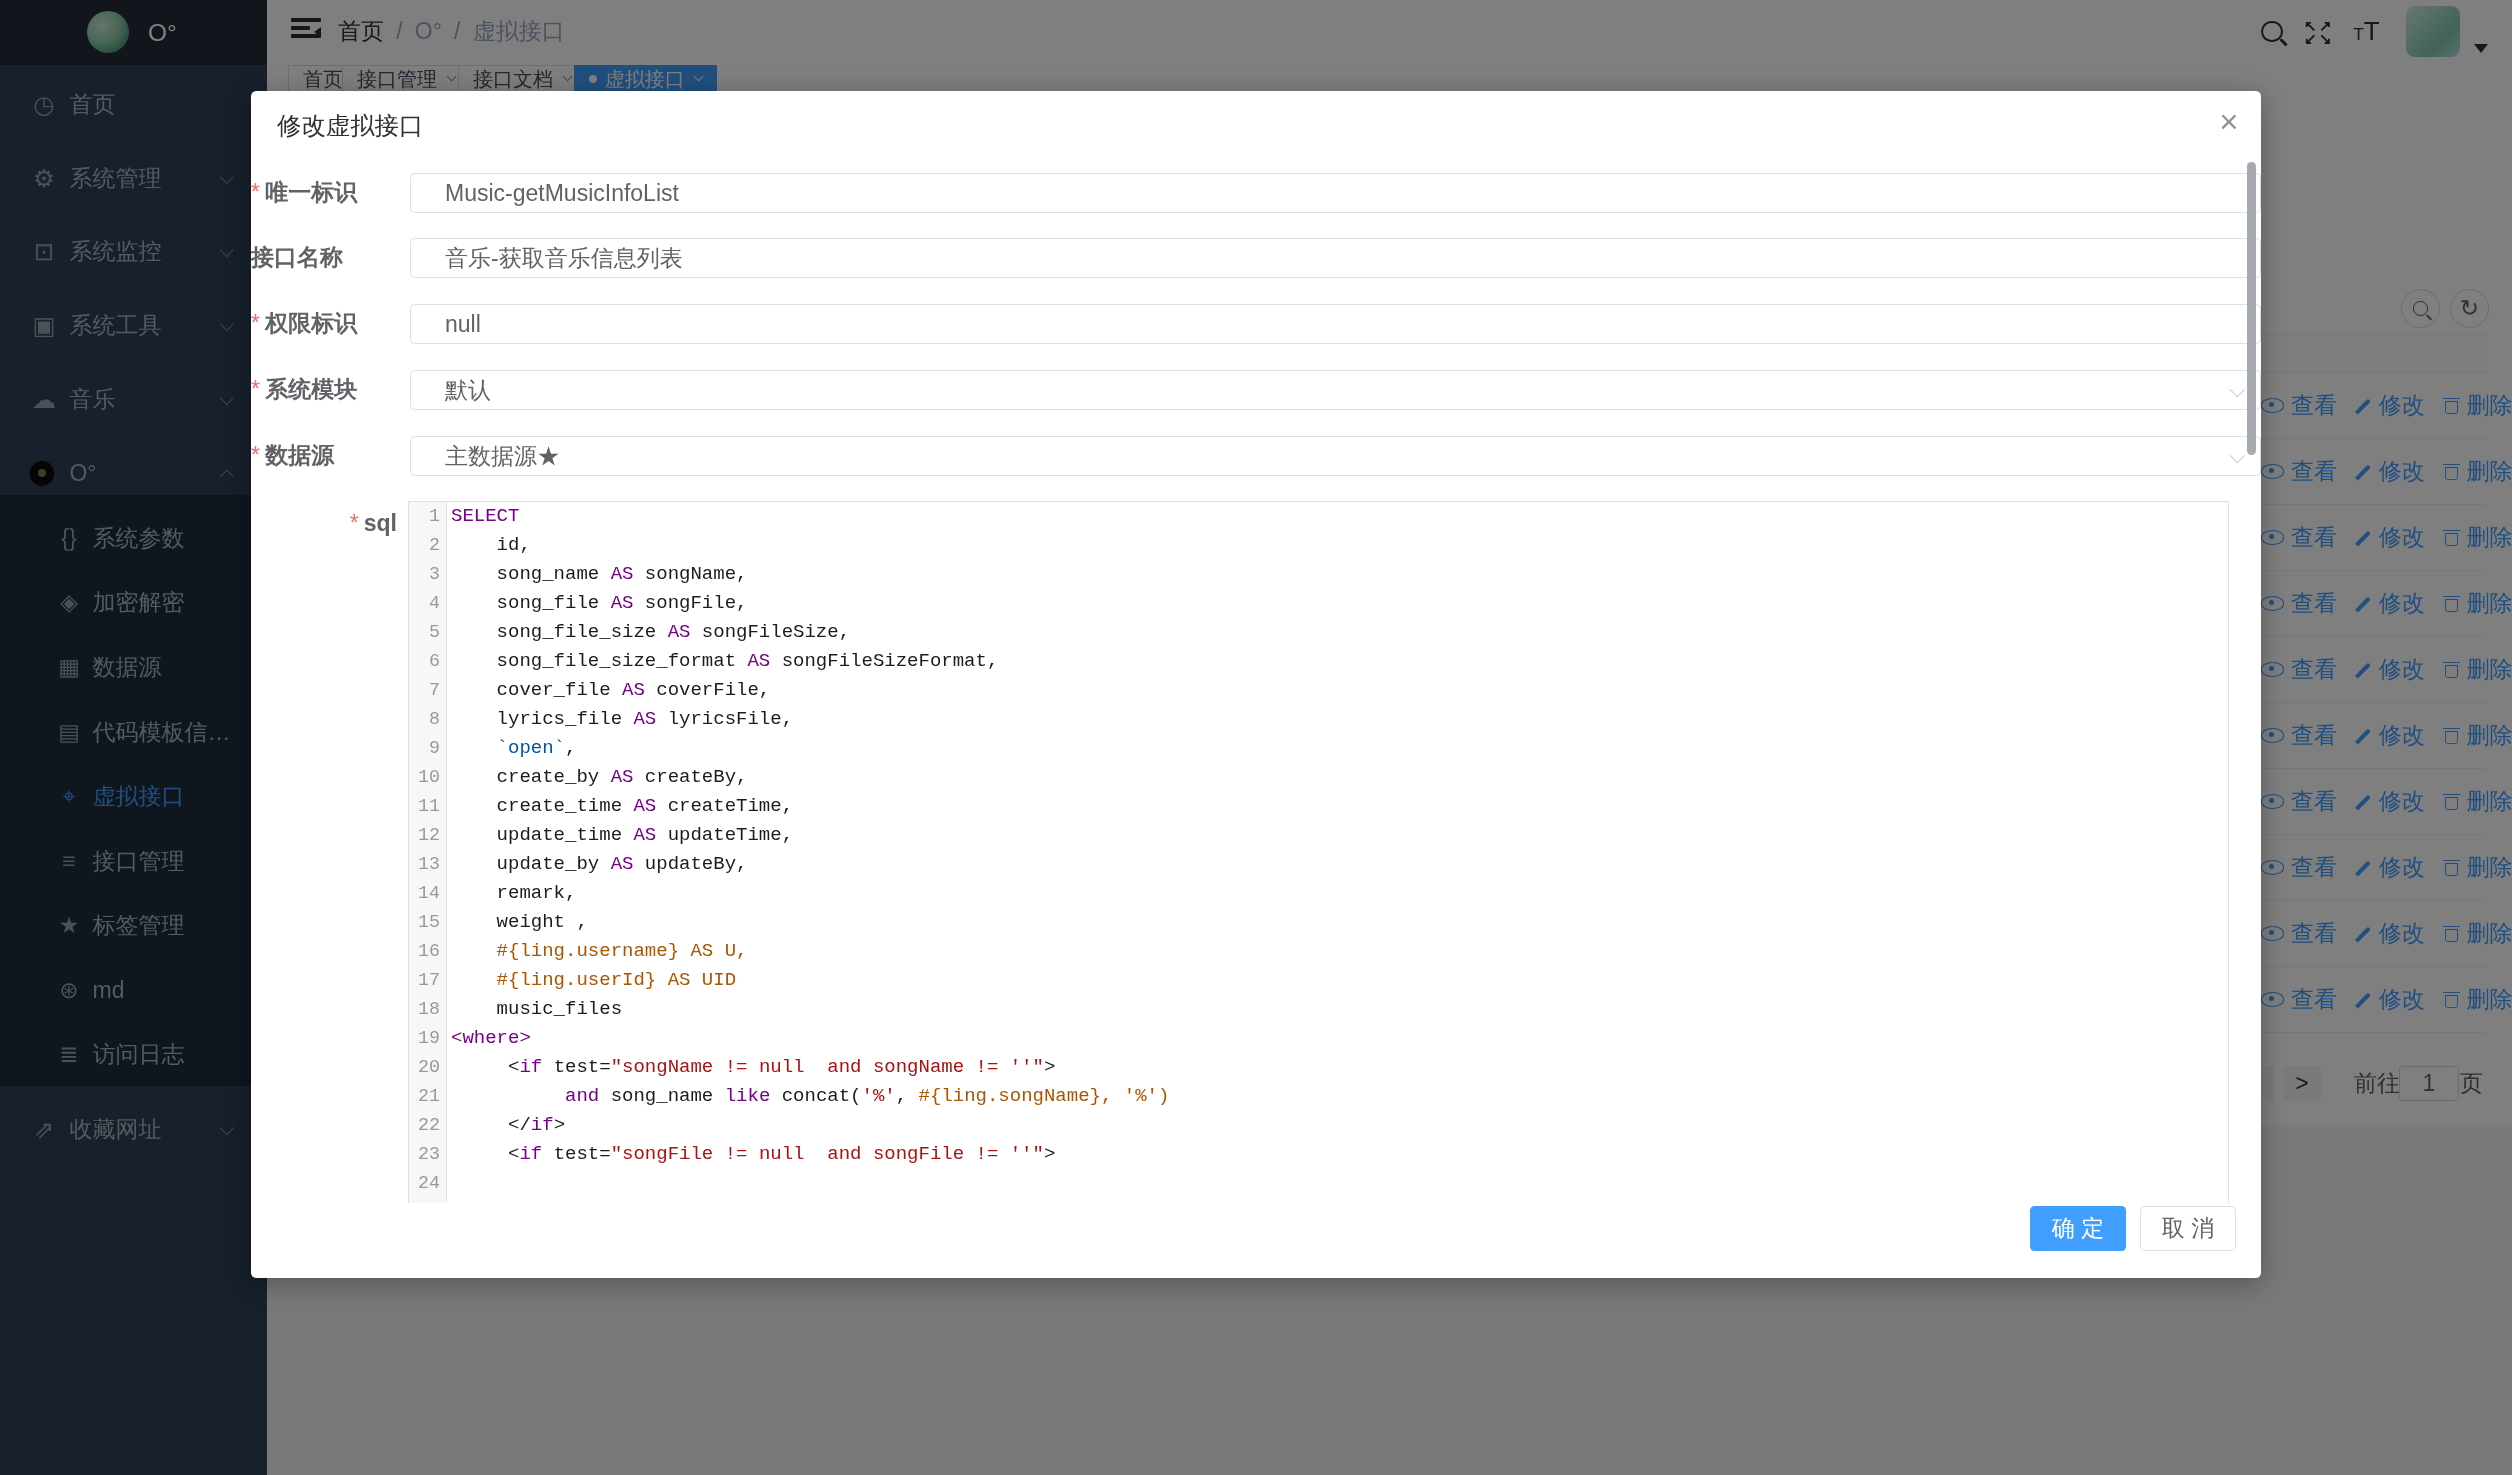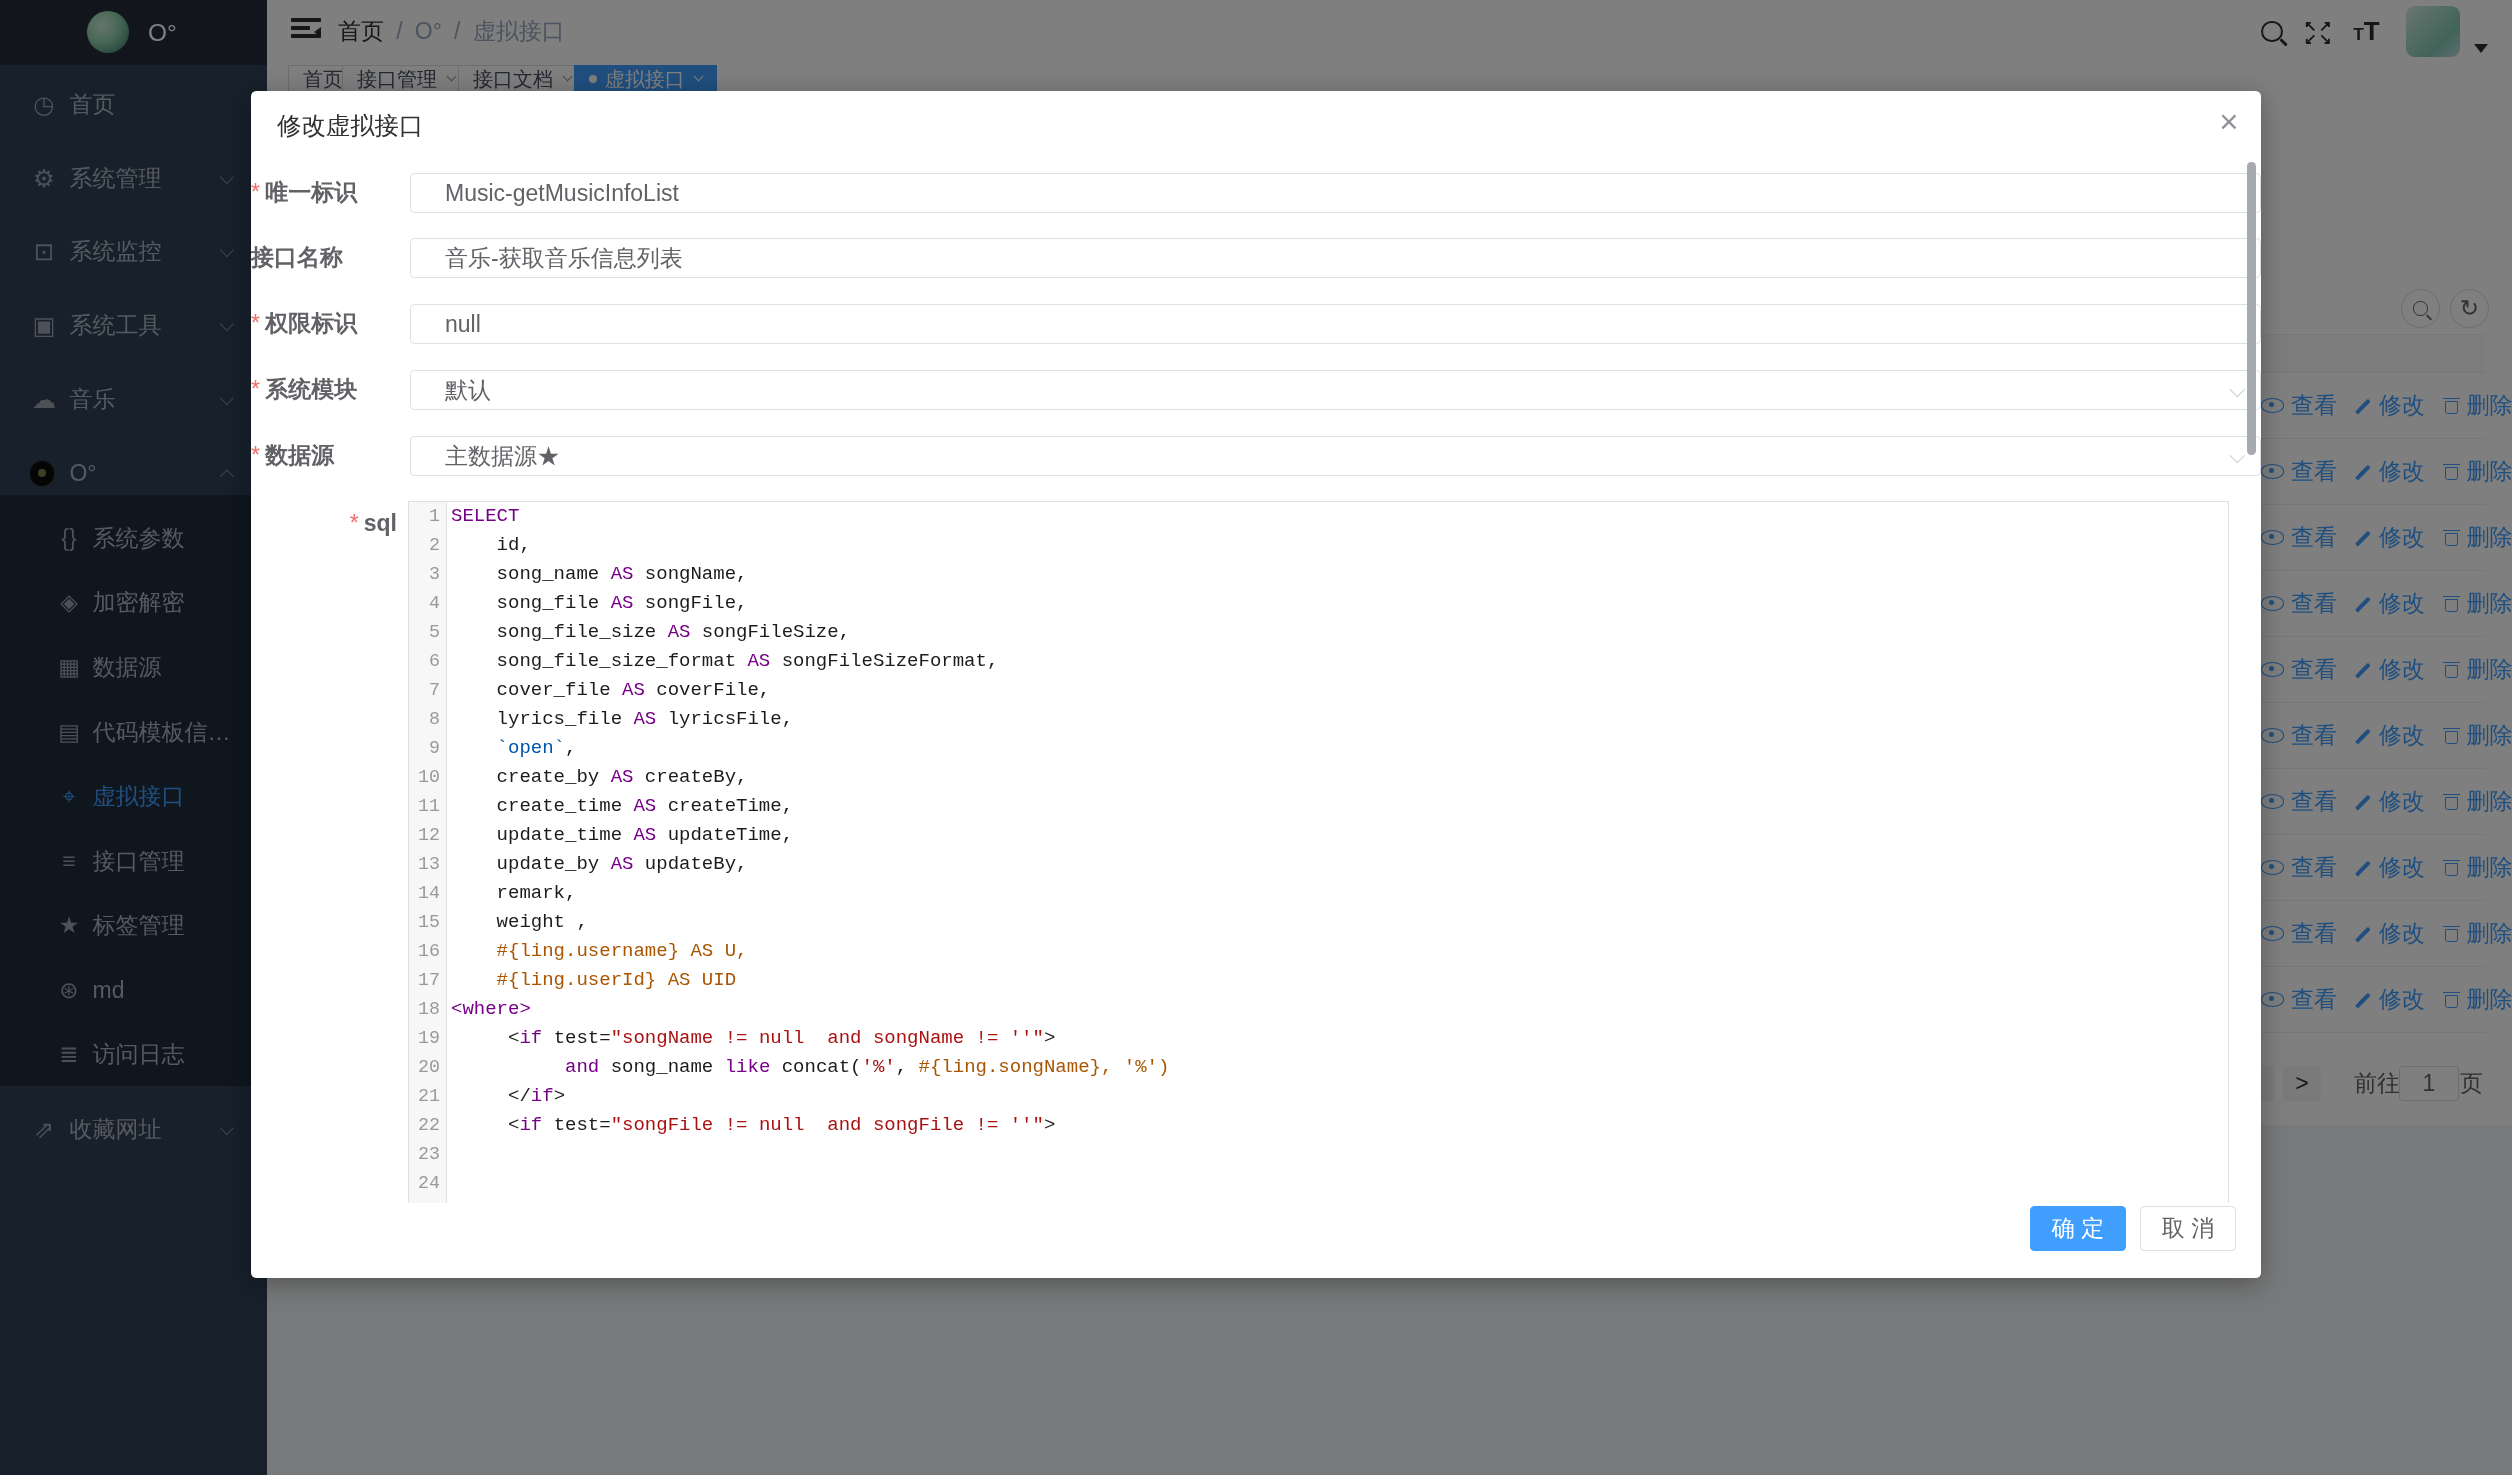--- a/index.html
+++ b/index.html
@@ -33,21 +33,21 @@
   .hamburger i{display:block;height:3.5px;background:#2d2f33;margin-bottom:4.4px;border-radius:0.9px;}
   .hamburger i.short{width:19px;}
   .hamburger .tri{position:absolute;right:0;top:8.7px;width:0;height:0;border-top:5.2px solid transparent;border-bottom:5.2px solid transparent;border-right:7.9px solid #2d2f33;}
   .breadcrumb{position:absolute;left:71px;top:0;height:63px;line-height:63px;font-size:23px;color:#97a8be;white-space:nowrap;}
   .breadcrumb .bc-first{color:#303133;}
   .breadcrumb .sep{margin:0 12.2px;color:#97a8be;}
   .mag{width:17.4px;height:17.4px;border:2.6px solid #2d2f33;border-radius:50%;position:relative;display:inline-block;}
   .mag::after{content:"";position:absolute;width:2.6px;height:8.7px;background:#2d2f33;right:-3.5px;bottom:-6.1px;transform:rotate(-45deg);border-radius:1.7px;}
   .nav-btn{position:absolute;top:0;height:63px;display:flex;align-items:center;justify-content:center;cursor:pointer;}
   .fs-icon{width:30px;height:26px;display:grid;grid-template-columns:15px 15px;font-size:15px;color:#2d2f33;line-height:13px;font-weight:700;}
-  .tT{font-size:26px;color:#2d2f33;font-weight:700;}
+  .tT{font-size:26px;color:#2d2f33;font-weight:400;}
   .tT .sm{font-size:17.4px;}
   .avatar-sq{position:absolute;right:52px;top:6.1px;width:54px;height:51px;border-radius:8.7px;cursor:pointer;
     background:linear-gradient(135deg,#d5ebe4,#a5d8c4 40%,#84c7b1 70%,#bfdfe9);}
   .caret-down{position:absolute;right:24.4px;top:44px;width:0;height:0;border-left:7.9px solid transparent;border-right:7.9px solid transparent;border-top:9.6px solid #2d2f33;cursor:pointer;}
   
   .tags-bar{position:absolute;left:0;top:63px;width:2245px;height:31px;background:#fff;border-bottom:0.9px solid #e4e4e4;}
   .tag{position:absolute;top:1.7px;height:28px;line-height:26px;box-sizing:border-box;border:0.9px solid #d8dce5;background:#fff;
     color:#495060;font-size:20px;padding:0 14px;cursor:pointer;white-space:nowrap;display:flex;align-items:center;}
   .tag .dot{width:7.9px;height:7.9px;border-radius:50%;background:#fff;margin-right:7.9px;display:none;}
   .tag .tchev{width:6.1px;height:6.1px;border-right:1.7px solid #8a93a3;border-bottom:1.7px solid #8a93a3;transform:rotate(45deg);margin-left:10.5px;margin-top:-3.5px;}
@@ -491,20 +491,21 @@
         <div class="cm-line"><span class="tk-d">    lyrics_file </span><span class="tk-k">AS</span><span class="tk-d"> lyricsFile,</span></div>
         <div class="cm-line"><span class="tk-d">    </span><span class="tk-v">`open`</span><span class="tk-d">,</span></div>
         <div class="cm-line"><span class="tk-d">    create_by </span><span class="tk-k">AS</span><span class="tk-d"> createBy,</span></div>
         <div class="cm-line"><span class="tk-d">    create_time </span><span class="tk-k">AS</span><span class="tk-d"> createTime,</span></div>
         <div class="cm-line"><span class="tk-d">    update_time </span><span class="tk-k">AS</span><span class="tk-d"> updateTime,</span></div>
         <div class="cm-line"><span class="tk-d">    update_by </span><span class="tk-k">AS</span><span class="tk-d"> updateBy,</span></div>
         <div class="cm-line"><span class="tk-d">    remark,</span></div>
         <div class="cm-line"><span class="tk-d">    weight ,</span></div>
         <div class="cm-line"><span class="tk-d">    </span><span class="tk-c">#{ling.username} AS U,</span></div>
         <div class="cm-line"><span class="tk-d">    </span><span class="tk-c">#{ling.userId} AS UID</span></div>
+        <div class="cm-line"><span class="tk-d">    music_files</span></div>
         <div class="cm-line"><span class="tk-k">&lt;where&gt;</span></div>
         <div class="cm-line"><span class="tk-d">     &lt;</span><span class="tk-k">if</span><span class="tk-d"> test=</span><span class="tk-s">"songName != null  and songName != ''"</span><span class="tk-d">&gt;</span></div>
         <div class="cm-line"><span class="tk-d">          </span><span class="tk-k">and</span><span class="tk-d"> song_name </span><span class="tk-k">like</span><span class="tk-d"> concat(</span><span class="tk-s">'%'</span><span class="tk-d">, </span><span class="tk-c">#{ling.songName}, '%')</span></div>
         <div class="cm-line"><span class="tk-d">     &lt;/</span><span class="tk-k">if</span><span class="tk-d">&gt;</span></div>
         <div class="cm-line"><span class="tk-d">     &lt;</span><span class="tk-k">if</span><span class="tk-d"> test=</span><span class="tk-s">"songFile != null  and songFile != ''"</span><span class="tk-d">&gt;</span></div>
       </div>
   </div>
 
   <div class="m-scrollbar"></div>
 

